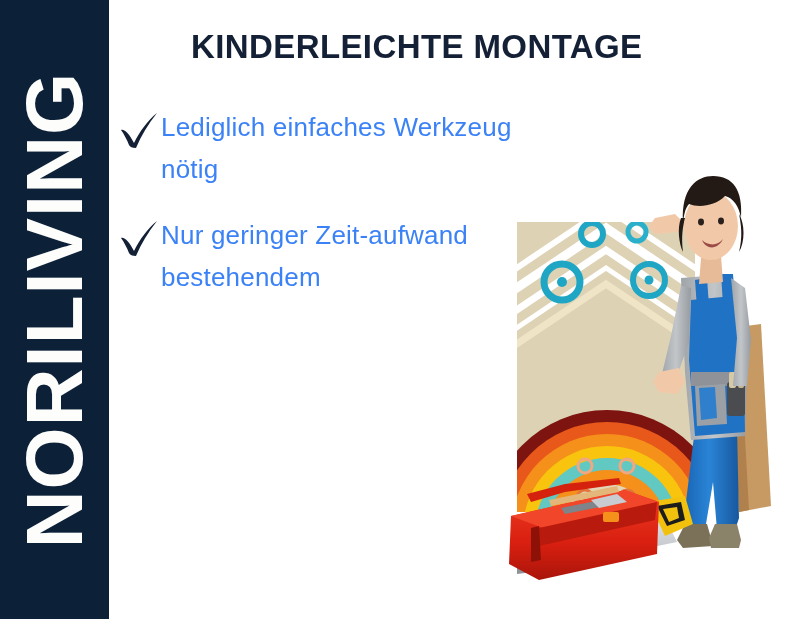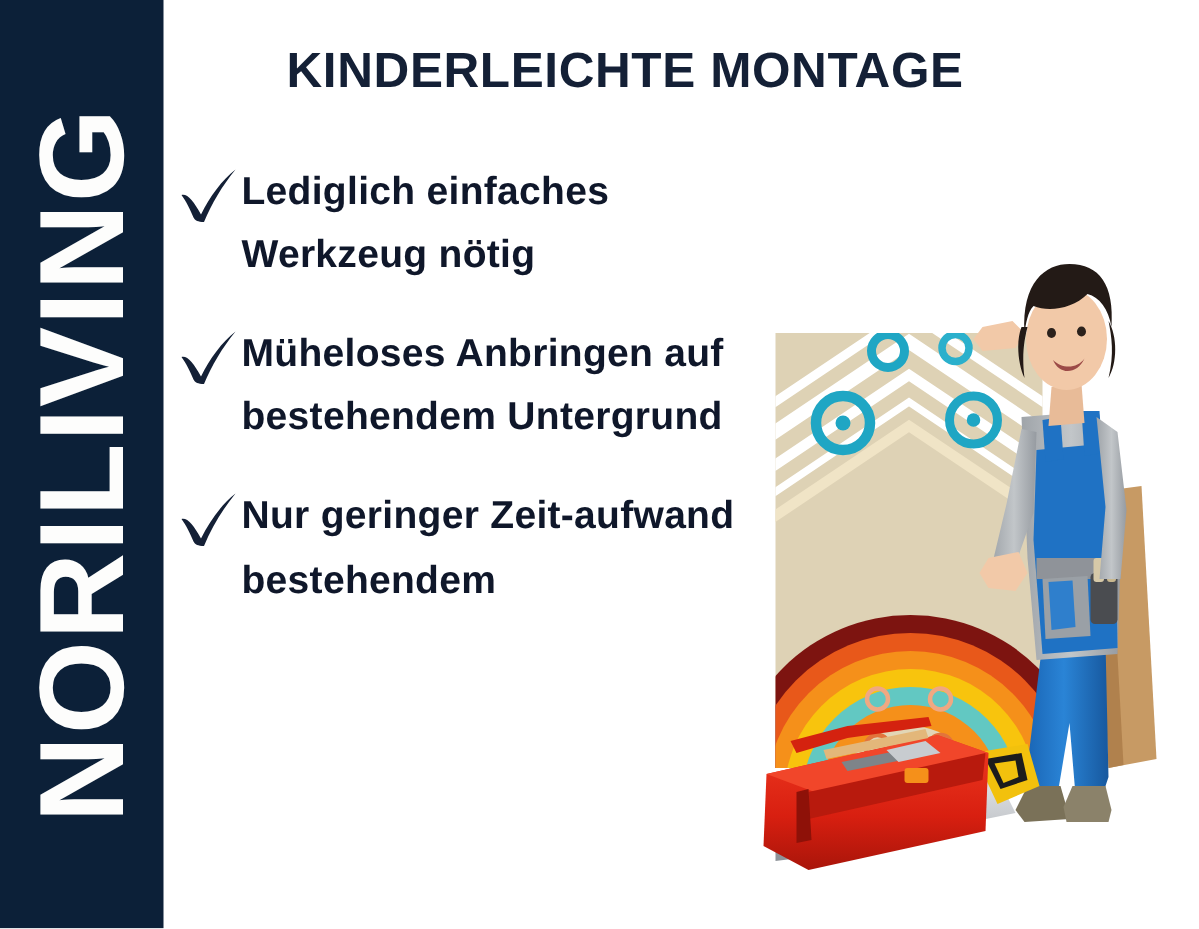--- a/index.html
+++ b/index.html
@@ -81,23 +81,23 @@
   }
   .check-icon {
     flex: 0 0 auto;
     width: 44px;
     height: 40px;
     margin-top: 4px;
   }
   .check-icon svg { display: block; }
   .benefit-text {
     flex: 1 1 auto;
-    color: #0f172a;
-    font-family: "Liberation Sans", sans-serif;
-    font-weight: bold;
+    color: #3b82f6;
+    font-family: "Liberation Sans", sans-serif;
+    font-weight: normal;
     font-size: 26px;
     line-height: 1.62;
     letter-spacing: 0.2px;
   }
 
   
   #photo {
     position: absolute;
     left: 390px;
     top: 110px;
@@ -123,28 +123,20 @@
 
       <li class="benefit-item">
         <span class="check-icon">
           <svg width="44" height="40" viewBox="0 0 44 40">
             <path d="M4 20 C8 19 12 24 17 33 C23 21 31 10 40 3 C31 14 24 26 19 38 C15 38 13 37 12 35 C10 30 7 24 4 20 Z" fill="#142036"></path>
           </svg>
         </span>
         <span class="benefit-text">Lediglich einfaches Werkzeug nötig</span>
       </li>
 
-      <li class="benefit-item">
-        <span class="check-icon">
-          <svg width="44" height="40" viewBox="0 0 44 40">
-            <path d="M4 20 C8 19 12 24 17 33 C23 21 31 10 40 3 C31 14 24 26 19 38 C15 38 13 37 12 35 C10 30 7 24 4 20 Z" fill="#142036"></path>
-          </svg>
-        </span>
-        <span class="benefit-text">Müheloses Anbringen auf bestehendem Untergrund</span>
-      </li>
 
       <li class="benefit-item">
         <span class="check-icon">
           <svg width="44" height="40" viewBox="0 0 44 40">
             <path d="M4 20 C8 19 12 24 17 33 C23 21 31 10 40 3 C31 14 24 26 19 38 C15 38 13 37 12 35 C10 30 7 24 4 20 Z" fill="#142036"></path>
           </svg>
         </span>
         <span class="benefit-text">Nur geringer Zeit-aufwand bestehendem</span>
       </li>
 

